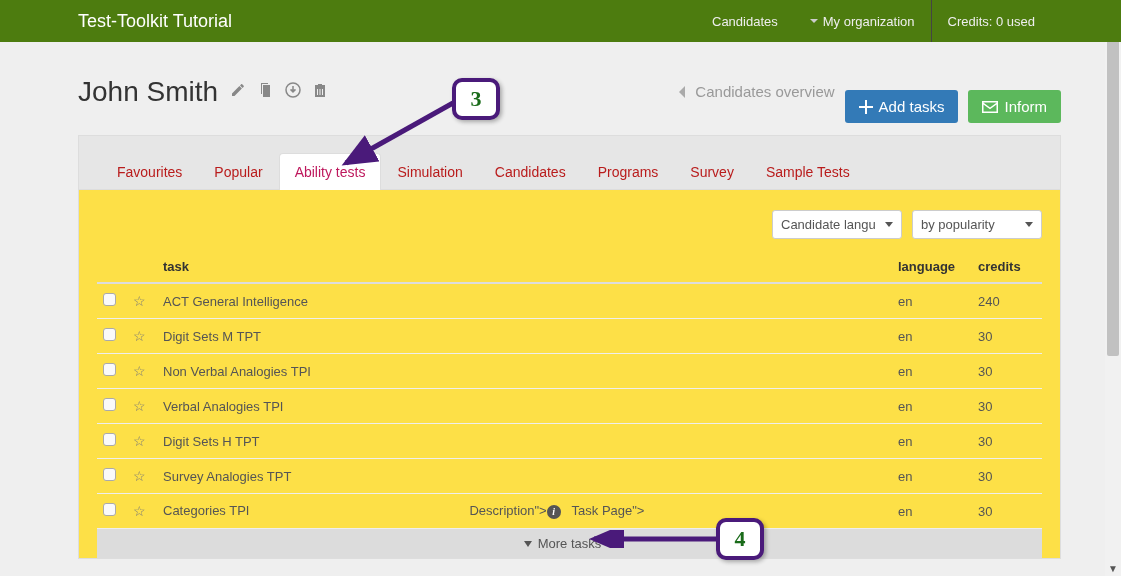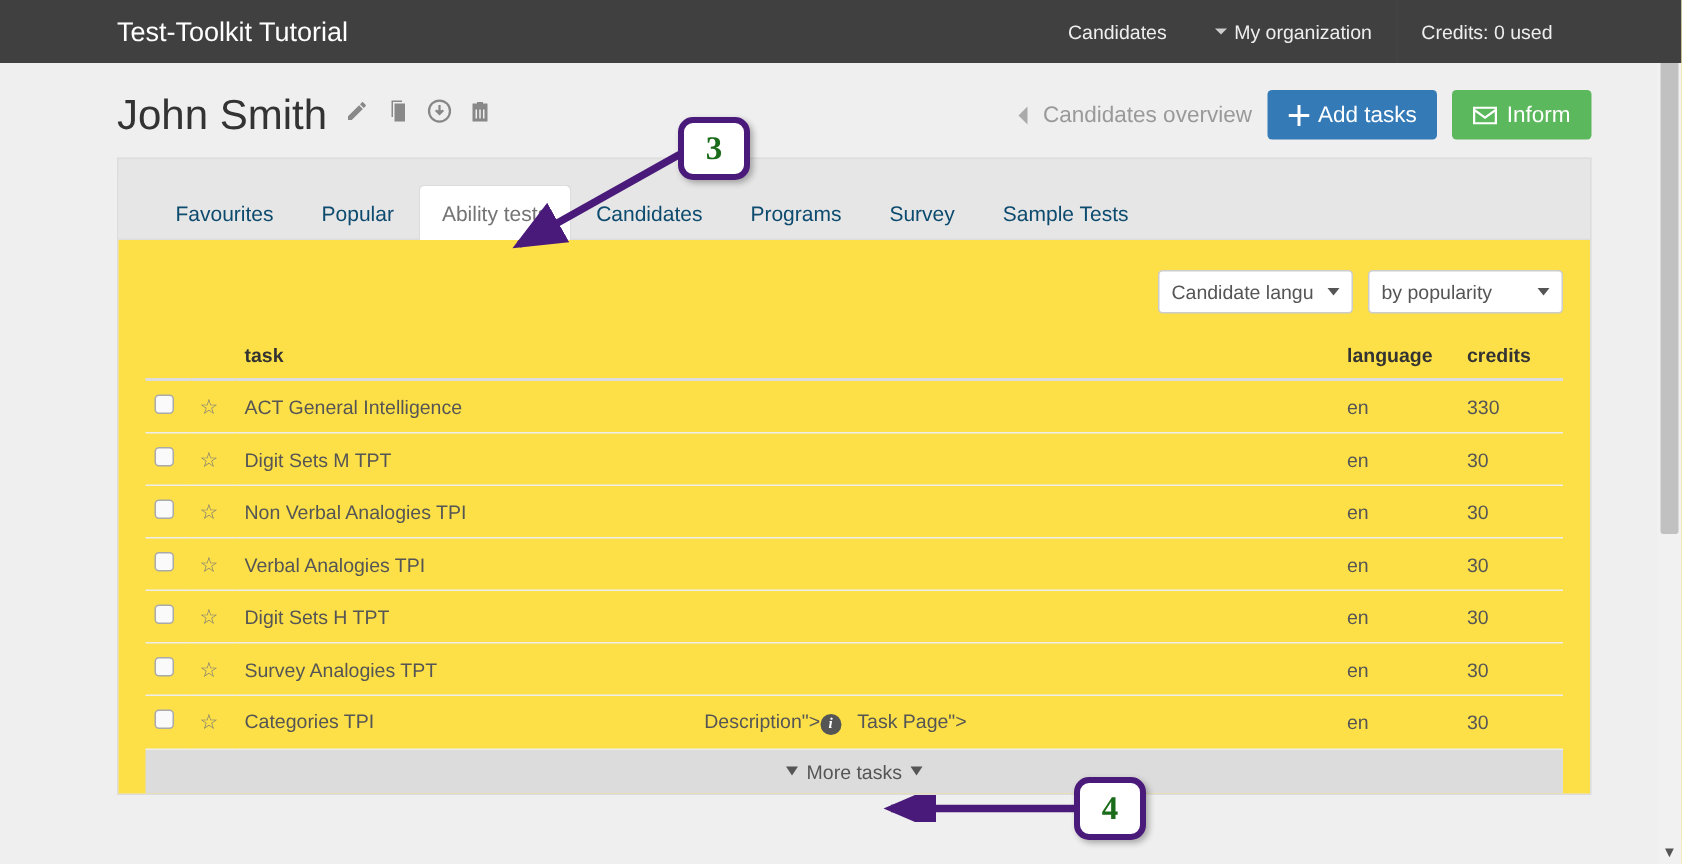--- a/index.html
+++ b/index.html
@@ -29,21 +29,21 @@
   .scrollbar-arrow.top { top: 0; }
   .scrollbar-arrow.bottom { bottom: 0; }
   .scrollbar-thumb {
     position: absolute;
     left: 2px; top: 16px;
     width: 12px; height: 340px;
     background: #c1c1c1;
     border-radius: 2px;
   }
   .topbar {
-    background: #404040;
+    background: #4d7c0f;
     color: #fff;
     height: 42px;
     display: flex;
     align-items: center;
     padding: 0 0 0 78px;
     position: relative;
   }
   .brand { font-size: 18px; font-weight: 400; color: #fff; }
   .topnav {
     position: absolute;
@@ -92,49 +92,50 @@
   .title-icon {
     color: #888; font-size: 16px;
   }
   .right-actions { display: flex; gap: 10px; }
   .overview-link { color: #999; font-size: 15px; display:flex; align-items:center; gap:8px; }
   .btn {
     display: inline-flex; align-items: center; gap:6px;
     color: #fff; padding: 8px 14px;
     font-size: 15px; border-radius: 3px;
     cursor: pointer;
+    margin-top: 30px;
   }
   .btn-primary { background: #337ab7; }
   .btn-success { background: #5cb85c; }
 
   .panel {
     background: #e6e6e6;
     border: 1px solid #ddd;
     padding: 12px 0 0 0;
   }
   .tabs {
     display: flex;
     gap: 0;
     padding: 4px 22px 0 22px;
     border-bottom: 1px solid #ddd;
     background: #e6e6e6;
   }
   .tab {
     padding: 10px 15px;
-    color: #0c4a6e;
+    color: #b91c1c;
     font-size: 14px;
     cursor: pointer;
     border: 1px solid transparent;
     border-bottom: none;
     position: relative;
     top: 1px;
   }
   .tab.active {
     background: #fff;
-    color: #737373;
+    color: #be185d;
     border-color: #ddd;
     border-radius: 4px 4px 0 0;
     text-align: right;
   }
   .tab-body {
     background: #fde047;
     padding: 20px 0 0 0;
   }
   .filters {
     display: flex; justify-content: flex-end; gap: 10px;
@@ -284,20 +285,21 @@
         <span>Inform</span>
       </div>
     </div>
   </div>
 
   <div class="panel">
     <div class="tabs" id="tabs">
         <div class="tab">Favourites</div>
         <div class="tab">Popular</div>
         <div class="tab active">Ability tests</div>
+        <div class="tab">Simulation</div>
         <div class="tab">Candidates</div>
         <div class="tab">Programs</div>
         <div class="tab">Survey</div>
         <div class="tab">Sample Tests</div>
       </div>
 
     <div class="tab-body">
       <div class="filters">
         <div class="select">
           <span>Candidate langu</span>
@@ -318,21 +320,21 @@
             <th style="width:80px">language</th>
             <th style="width:70px">credits</th>
           </tr>
         </thead>
         <tbody id="task-rows">
             <tr>
               <td><span class="chk"></span></td>
               <td><span class="star">☆</span></td>
               <td><span>ACT General Intelligence</span></td>
               <td>en</td>
-              <td>330</td>
+              <td>240</td>
             </tr>
             <tr>
               <td><span class="chk"></span></td>
               <td><span class="star">☆</span></td>
               <td><span>Digit Sets M TPT</span></td>
               <td>en</td>
               <td>30</td>
             </tr>
             <tr>
               <td><span class="chk"></span></td>

